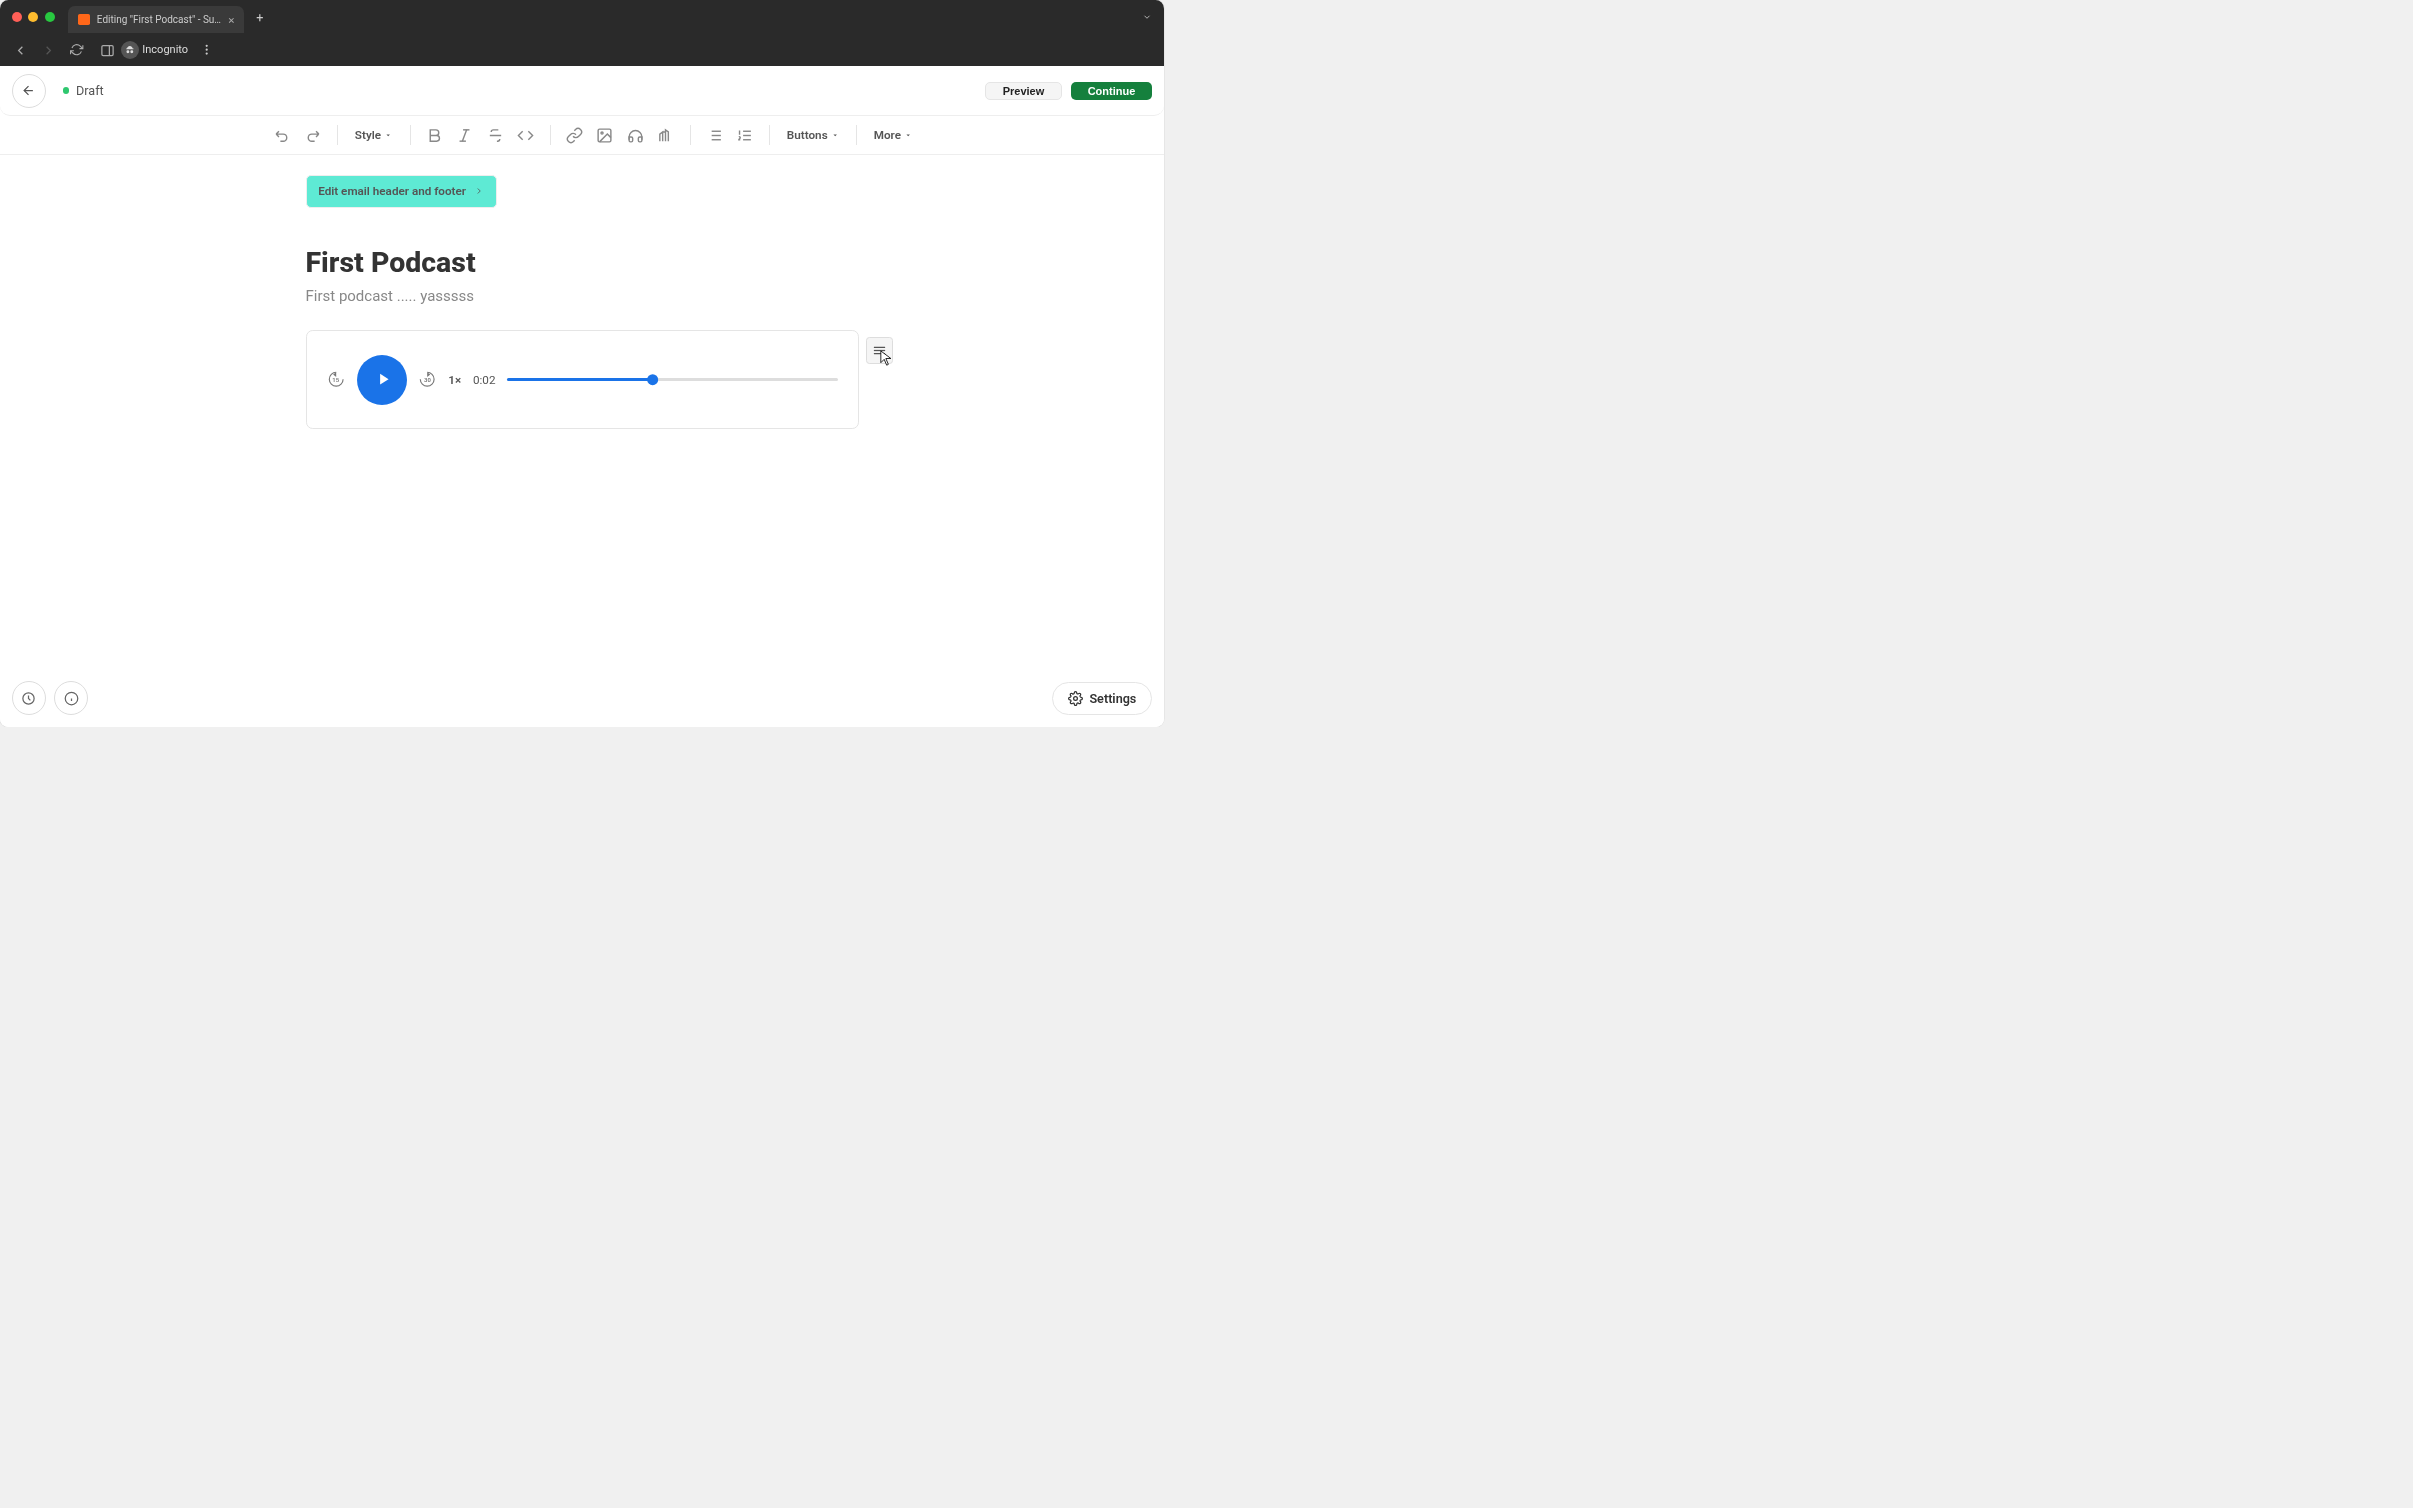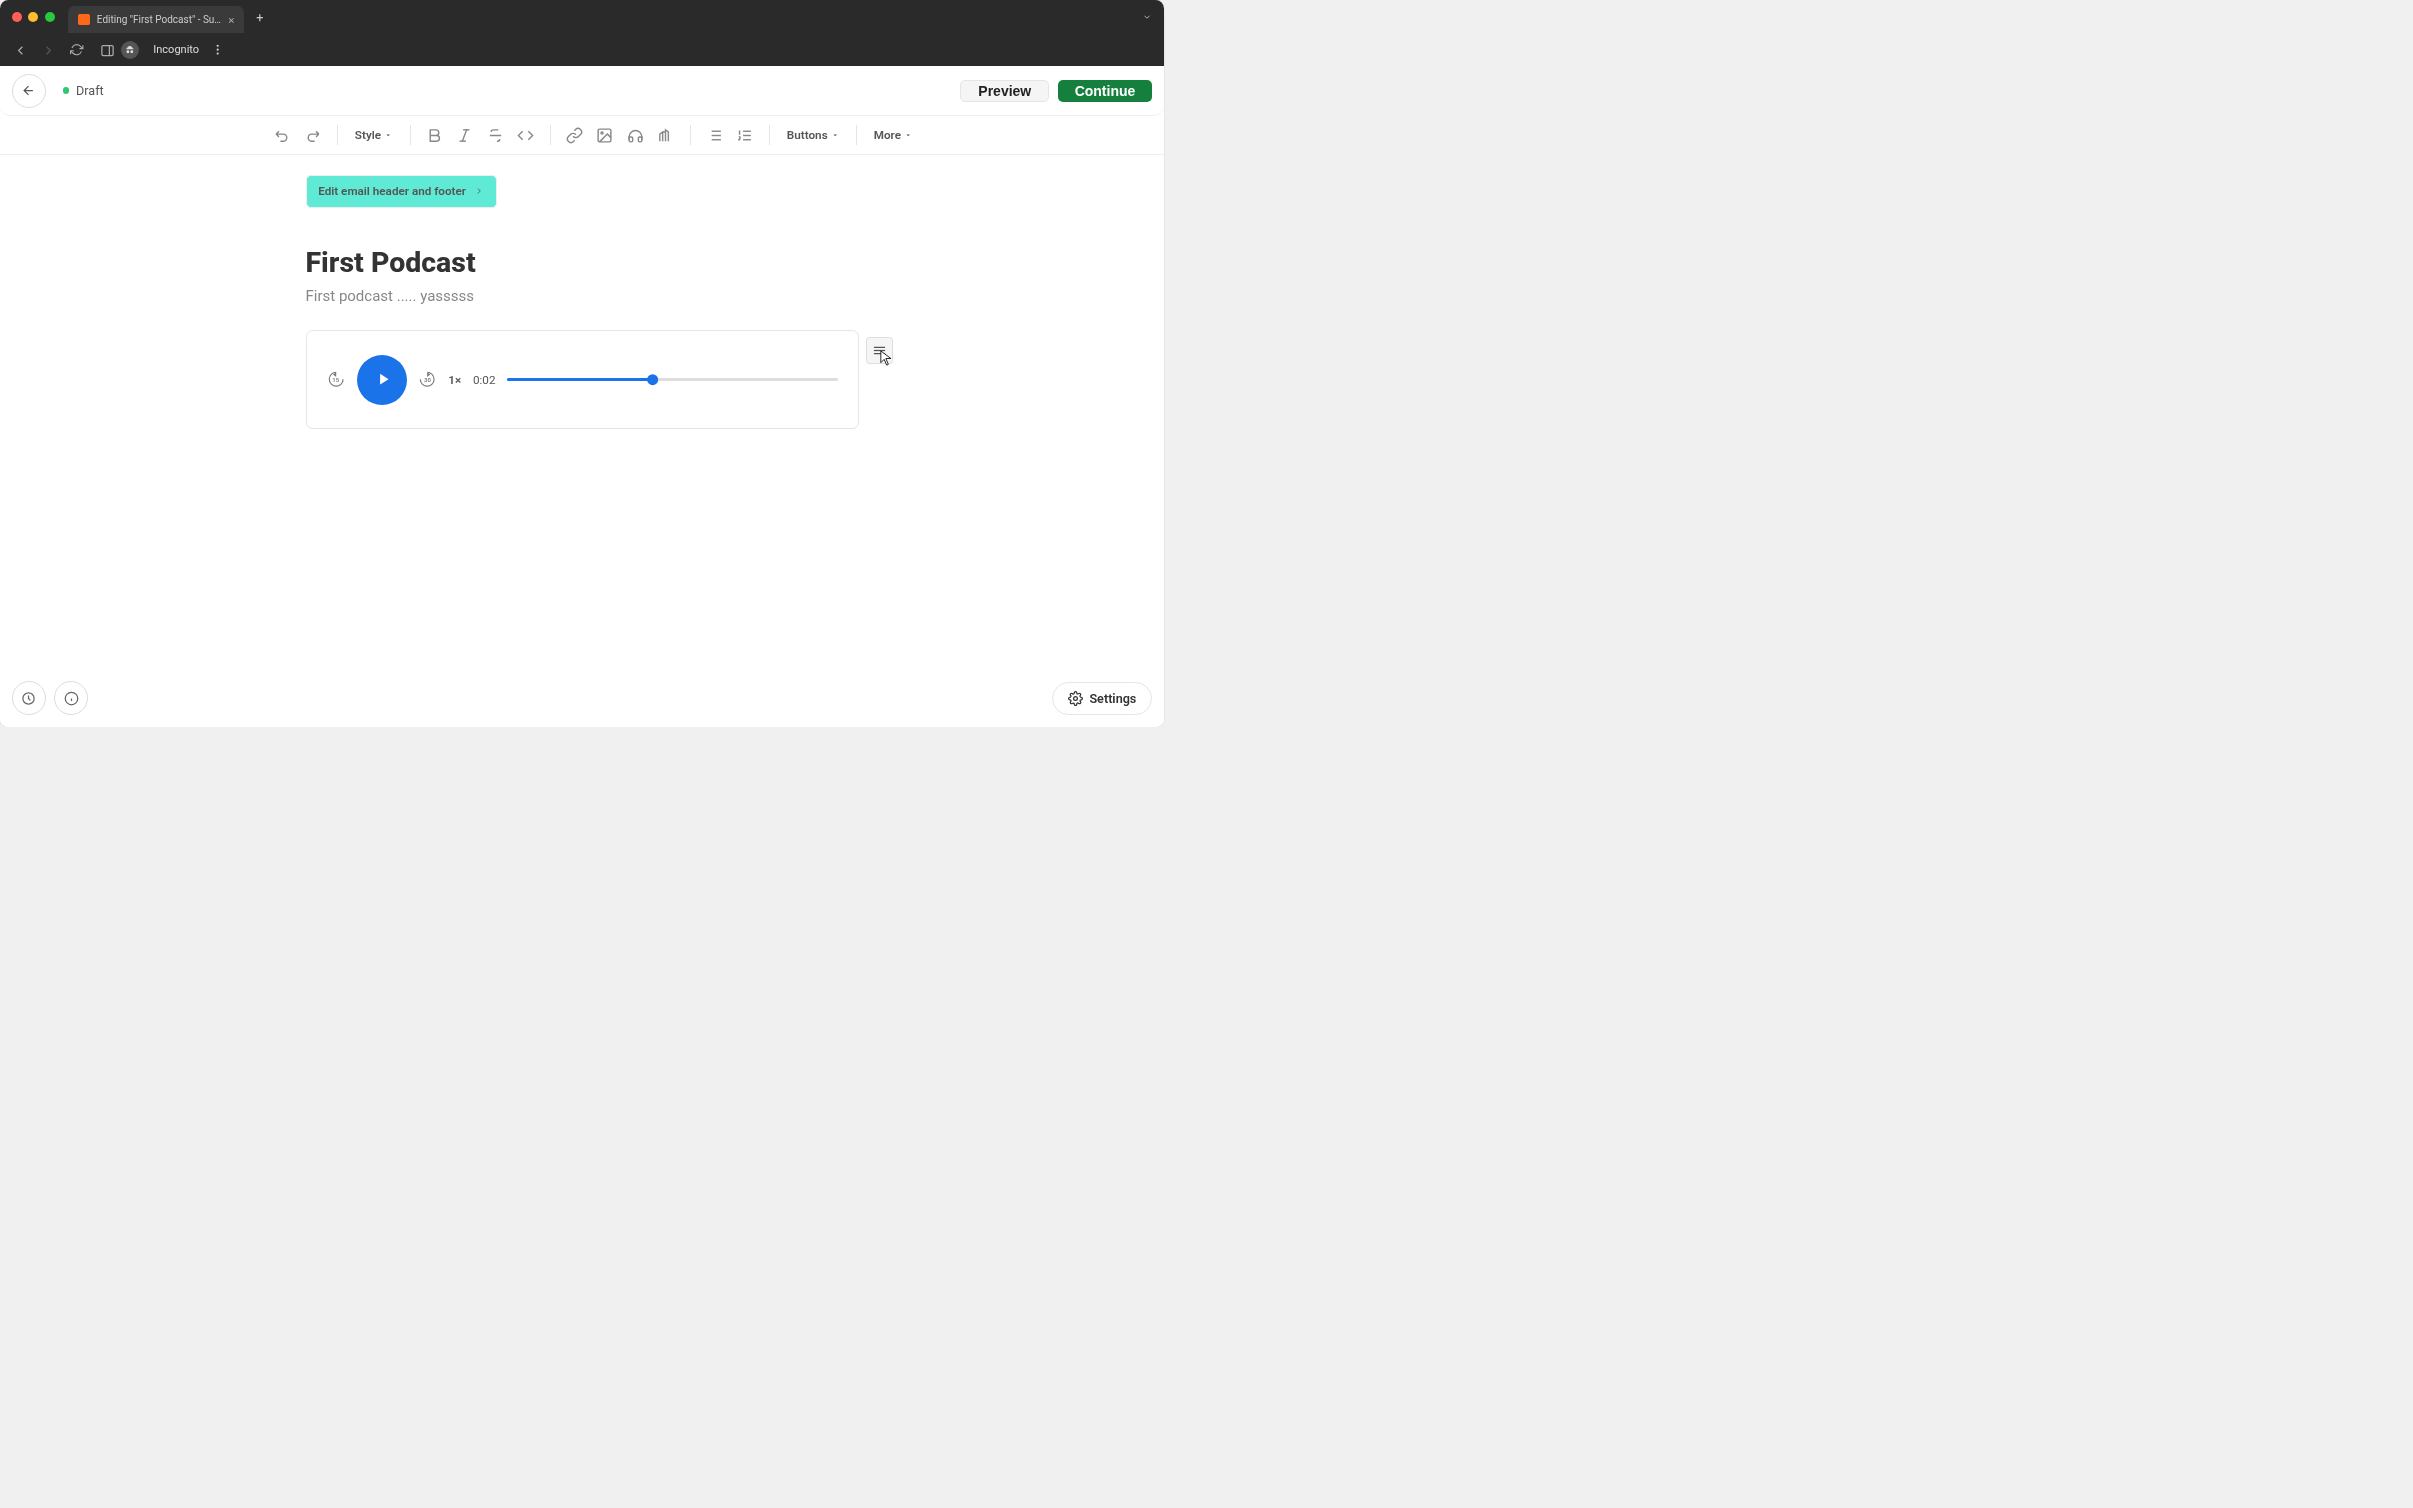--- a/index.html
+++ b/index.html
@@ -20,32 +20,32 @@
     .tab-close { color: #aaa; font-size: 11.7px; cursor: pointer; }
     .new-tab { color: #ccc; margin-left: 11.7px; font-size: 12.6px; cursor: pointer; }
     .browser-chevron { margin-left: auto; color: #ccc; }
     
     .url-bar { background: #2a2a2a; height: 32px; display: flex; align-items: center; padding: 0 8.4px; gap: 5px; }
     .nav-btn { width: 23.5px; height: 23.5px; display: flex; align-items: center; justify-content: center; color: #aaa; cursor: pointer; }
     .nav-btn.disabled { color: #555; }
     .omnibox { flex: 1; background: #3a3a3a; border-radius: 17px; height: 25px; display: flex; align-items: center; padding: 0 10px; gap: 6.7px; color: #ccc; font-size: 11px; }
     .lock-icon { width: 10px; height: 10px; }
     .url-action { width: 17px; height: 17px; color: #aaa; display: flex; align-items: center; justify-content: center; }
-    .incognito-badge { display: flex; align-items: center; gap: 14px; color: #ddd; font-size: 11px; }
+    .incognito-badge { display: flex; align-items: center; gap: 3px; color: #ddd; font-size: 11px; }
     .incognito-icon { width: 18.4px; height: 18.4px; background: #555; border-radius: 50%; display: flex; align-items: center; justify-content: center; }
     .kebab { width: 17px; color: #ccc; display: flex; align-items: center; justify-content: center; margin-left: 5px; }
     
     
     .app { flex: 1; background: #fff; display: flex; flex-direction: column; position: relative; }
     .app-header { height: 50px; border-bottom: 0.8px solid #eee; display: flex; align-items: center; padding: 0 11.7px; border-radius: 10px; }
     .back-circle { width: 34px; height: 34px; border: 0.8px solid #ddd; border-radius: 50%; display: flex; align-items: center; justify-content: center; color: #555; cursor: pointer; }
     .status { margin-left: 17px; display: flex; align-items: center; gap: 6.7px; color: #555; font-size: 12.6px; }
     .status-dot { width: 6.7px; height: 6.7px; background: #2fc76f; border-radius: 50%; }
     .header-right { margin-left: auto; display: flex; gap: 8.4px; }
-    .btn { padding: 2px 17px; border-radius: 5px; font-size: 14px; font-weight: 600; cursor: pointer; border: none; }
+    .btn { padding: 2px 17px; border-radius: 5px; font-size: 11px; font-weight: 600; cursor: pointer; border: none; }
     .btn-preview { background: #f5f5f5; border: 0.8px solid #e5e5e5; color: #222; }
     .btn-continue { background: #15803d; color: #fff; }
     
     .toolbar { height: 39px; border-bottom: 0.8px solid #eee; display: flex; align-items: center; justify-content: center; gap: 1.7px; padding-left: 24px; }
     .tool-group { display: flex; align-items: center; gap: 1.7px; padding: 0 8.4px; }
     .tool-sep { width: 0.8px; height: 20px; background: #e5e5e5; }
     .tool-btn { min-width: 28.5px; height: 28.5px; display: flex; align-items: center; justify-content: center; color: #888; cursor: pointer; border-radius: 3.4px; }
     .tool-btn svg { width: 17px; height: 17px; }
     .tool-text { padding: 0 6.7px; font-size: 11.7px; font-weight: 600; color: #555; display: flex; align-items: center; gap: 3.4px; cursor: pointer; }
     

